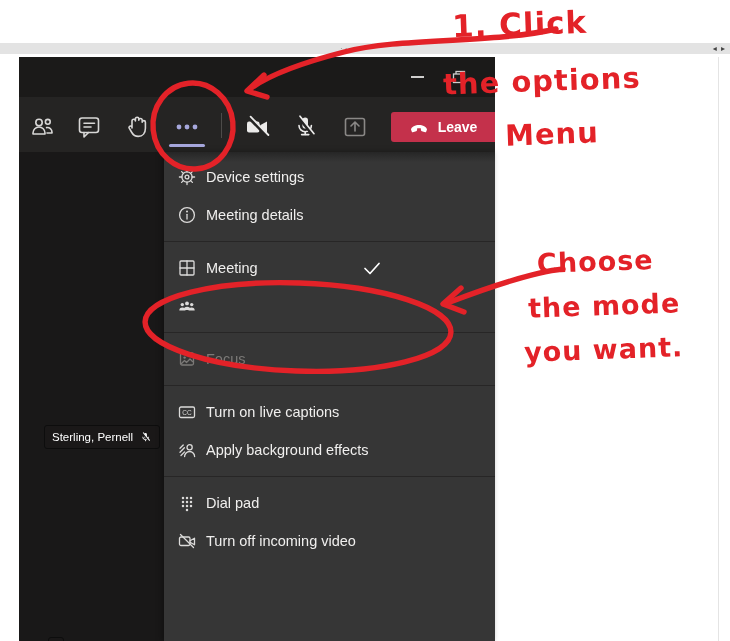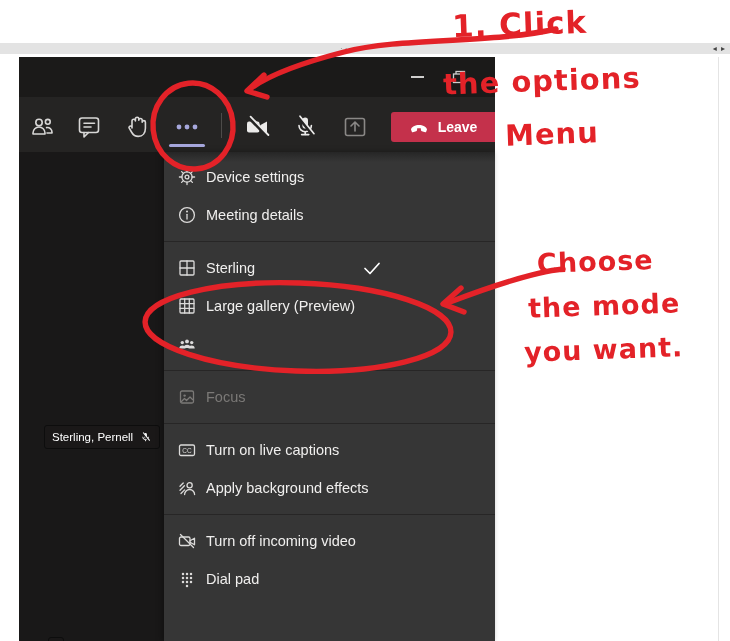--- a/index.html
+++ b/index.html
@@ -196,38 +196,26 @@
         <div class="menu-divider"></div>
 
         <div class="menu-item">
           <span class="mi">
             <svg width="20" height="20" viewBox="0 0 20 20">
               <rect class="stroke" x="3" y="3" width="14" height="14" rx="1"></rect>
               <line class="stroke" x1="10" y1="3" x2="10" y2="17"></line>
               <line class="stroke" x1="3" y1="10" x2="17" y2="10"></line>
             </svg>
           </span>
-          <span class="ml">Sterling</span>
+          <span class="ml">Meeting</span>
           <svg class="check" width="20" height="20" viewBox="0 0 20 20">
             <polyline points="3,10.5 8,15.5 17,5.5" fill="none" stroke="#ffffff" stroke-width="1.7" stroke-linecap="round" stroke-linejoin="round"></polyline>
           </svg>
         </div>
 
-        <div class="menu-item">
-          <span class="mi">
-            <svg width="20" height="20" viewBox="0 0 20 20">
-              <rect class="stroke" x="3" y="3" width="14" height="14" rx="1"></rect>
-              <line class="stroke" x1="7.7" y1="3" x2="7.7" y2="17"></line>
-                <line class="stroke" x1="12.3" y1="3" x2="12.3" y2="17"></line>
-              <line class="stroke" x1="3" y1="7.7" x2="17" y2="7.7"></line>
-                <line class="stroke" x1="3" y1="12.3" x2="17" y2="12.3"></line>
-            </svg>
-          </span>
-          <span class="ml">Large gallery (Preview)</span>
-        </div>
 
         <div class="menu-item">
           <span class="mi">
             <svg width="20" height="20" viewBox="0 0 20 20">
               <circle class="fillg" cx="5.3" cy="8.6" r="1.7"></circle>
                 <circle class="fillg" cx="10" cy="7.4" r="1.9"></circle>
                 <circle class="fillg" cx="14.7" cy="8.6" r="1.7"></circle>
               <path class="fillg" d="M2.3 14.6 a3.1 3.1 0 0 1 6.2 0 z"></path>
               <path class="fillg" d="M6.9 14 a3.2 3.2 0 0 1 6.4 0 z"></path>
               <path class="fillg" d="M11.5 14.6 a3.1 3.1 0 0 1 6.2 0 z"></path>
@@ -268,50 +256,50 @@
               <line class="stroke" x1="3" y1="8.2" x2="6.2" y2="5"></line>
               <line class="stroke" x1="3" y1="12.2" x2="7.4" y2="7.8"></line>
               <line class="stroke" x1="4" y1="15.5" x2="7.6" y2="11.9"></line>
             </svg>
           </span>
           <span class="ml">Apply background effects</span>
         </div>
 
 
         <div class="menu-divider"></div>
-
-        <div class="menu-item">
-          <span class="mi">
-            <svg width="20" height="20" viewBox="0 0 20 20">
-              <rect class="stroke" x="2.5" y="6" width="10.5" height="8.5" rx="1.5"></rect>
-              <path class="stroke" d="M13 9.8 l4.5 -2.6 v6.6 l-4.5 -2.6"></path>
-              <line class="stroke" x1="3.5" y1="3.5" x2="16.5" y2="16.5"></line>
-            </svg>
-          </span>
-          <span class="ml">Turn off incoming video</span>
-        </div>
 
         <div class="menu-item">
           <span class="mi">
             <svg width="20" height="20" viewBox="0 0 20 20">
               <circle class="fillg" cx="6" cy="5" r="1.25"></circle>
                 <circle class="fillg" cx="10" cy="5" r="1.25"></circle>
                 <circle class="fillg" cx="14" cy="5" r="1.25"></circle>
               <circle class="fillg" cx="6" cy="9" r="1.25"></circle>
                 <circle class="fillg" cx="10" cy="9" r="1.25"></circle>
                 <circle class="fillg" cx="14" cy="9" r="1.25"></circle>
               <circle class="fillg" cx="6" cy="13" r="1.25"></circle>
                 <circle class="fillg" cx="10" cy="13" r="1.25"></circle>
                 <circle class="fillg" cx="14" cy="13" r="1.25"></circle>
               <circle class="fillg" cx="10" cy="17" r="1.25"></circle>
             </svg>
           </span>
           <span class="ml">Dial pad</span>
         </div>
 
+        <div class="menu-item">
+          <span class="mi">
+            <svg width="20" height="20" viewBox="0 0 20 20">
+              <rect class="stroke" x="2.5" y="6" width="10.5" height="8.5" rx="1.5"></rect>
+              <path class="stroke" d="M13 9.8 l4.5 -2.6 v6.6 l-4.5 -2.6"></path>
+              <line class="stroke" x1="3.5" y1="3.5" x2="16.5" y2="16.5"></line>
+            </svg>
+          </span>
+          <span class="ml">Turn off incoming video</span>
+        </div>
+
       </div>
     </div>
   </div>
 
   <svg class="ink" viewBox="0 0 730 641">
     <g fill="none" stroke="currentColor" stroke-width="5.4" stroke-linecap="round" stroke-linejoin="round">
       <ellipse cx="193" cy="126" rx="40" ry="43" transform="rotate(-6 193 126)"></ellipse>
       <path d="M556 29 C492 44 400 37 344 52 C305 62 270 74 250 89"></path>
       <path d="M264 75 L247 91 L267 97"></path>
       <ellipse cx="298" cy="327" rx="153" ry="44" transform="rotate(2 298 327)"></ellipse>

